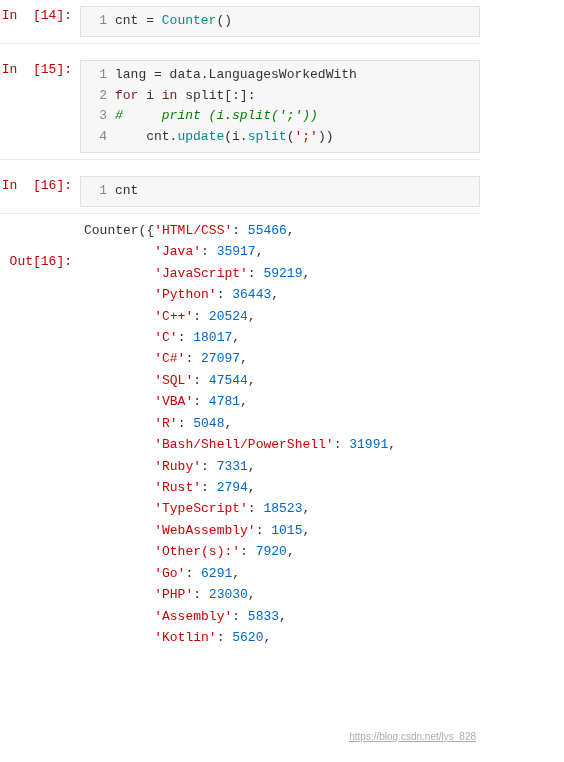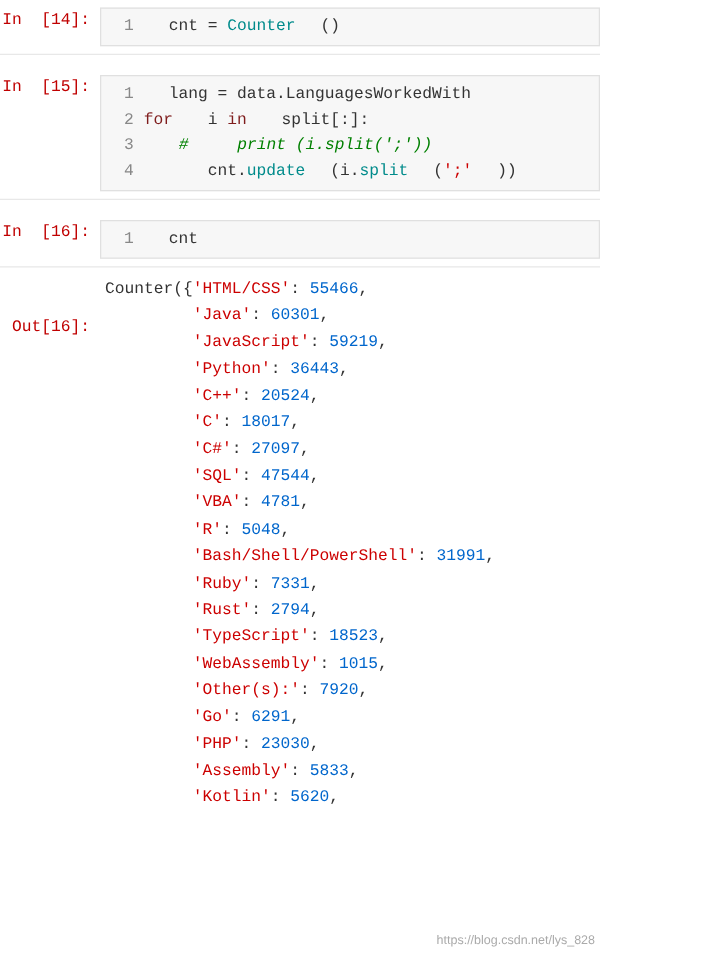--- a/index.html
+++ b/index.html
@@ -74,45 +74,46 @@
       font-size: 13px;
     }
 
     .code-text {
       font-family: 'Courier New', Courier, monospace;
       font-size: 13px;
       white-space: pre;
     }
 
     
-    .kw-black { color: #333333; margin-left: 20px; }
+    .kw-black { color: #333333; }
     .kw-blue { color: #7f1d1d; }
     .kw-red { color: #cc0000; }
     .kw-teal { color: #008b8b; }
-    .kw-comment { color: #008000; font-style: italic; margin-left: 28px; }
+    .kw-comment { color: #008000; font-style: italic; }
 
     .output-text {
       font-family: 'Courier New', Courier, monospace;
       font-size: 13px;
       line-height: 1.65;
       white-space: pre;
       color: #333;
     }
 
     .output-text .str { color: #cc0000; text-align: right; }
     .output-text .num { color: #0066cc; }
     .output-text .fn  { color: #333; }
 
     .watermark {
       position: absolute;
-      bottom: 4px;
+      bottom: 20px;
       right: 4px;
       font-size: 10px;
       color: #aaa;
       font-family: Arial, sans-serif;
+      text-decoration: underline;
     }
 
     .cell-gap {
       height: 10px;
       background: #fff;
     }
   </style>
 </head>
 <body>
 
@@ -161,21 +162,21 @@
         <span class="line-num">1</span>
         <span class="code-text kw-black">cnt</span>
       </div>
     </div>
   </div>
 
   <div class="cell" style="border-bottom:none; padding-top:2px; padding-bottom:2px;">
     <div class="cell-label out-label">Out[16]:</div>
     <div class="cell-output">
       <div class="output-text"><span class="fn">Counter</span>({<span class="str">'HTML/CSS'</span>: <span class="num">55466</span>,
-         <span class="str">'Java'</span>: <span class="num">60301</span>,
+         <span class="str">'Java'</span>: <span class="num">35917</span>,
          <span class="str">'JavaScript'</span>: <span class="num">59219</span>,
          <span class="str">'Python'</span>: <span class="num">36443</span>,
          <span class="str">'C++'</span>: <span class="num">20524</span>,
          <span class="str">'C'</span>: <span class="num">18017</span>,
          <span class="str">'C#'</span>: <span class="num">27097</span>,
          <span class="str">'SQL'</span>: <span class="num">47544</span>,
          <span class="str">'VBA'</span>: <span class="num">4781</span>,
          <span class="str">'R'</span>: <span class="num">5048</span>,
          <span class="str">'Bash/Shell/PowerShell'</span>: <span class="num">31991</span>,
          <span class="str">'Ruby'</span>: <span class="num">7331</span>,

